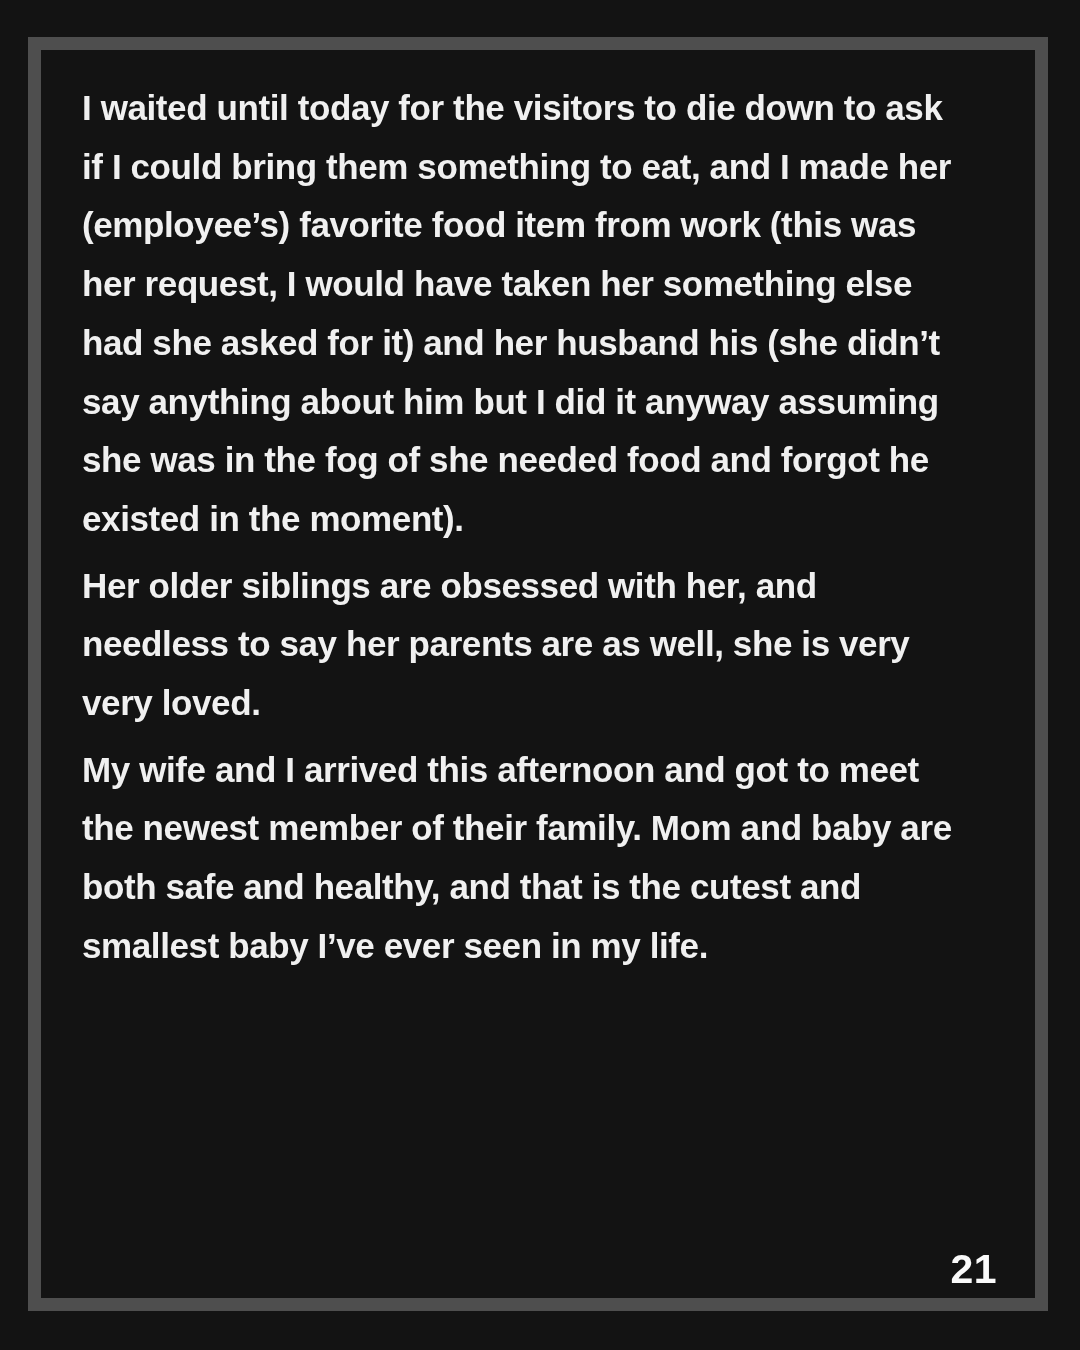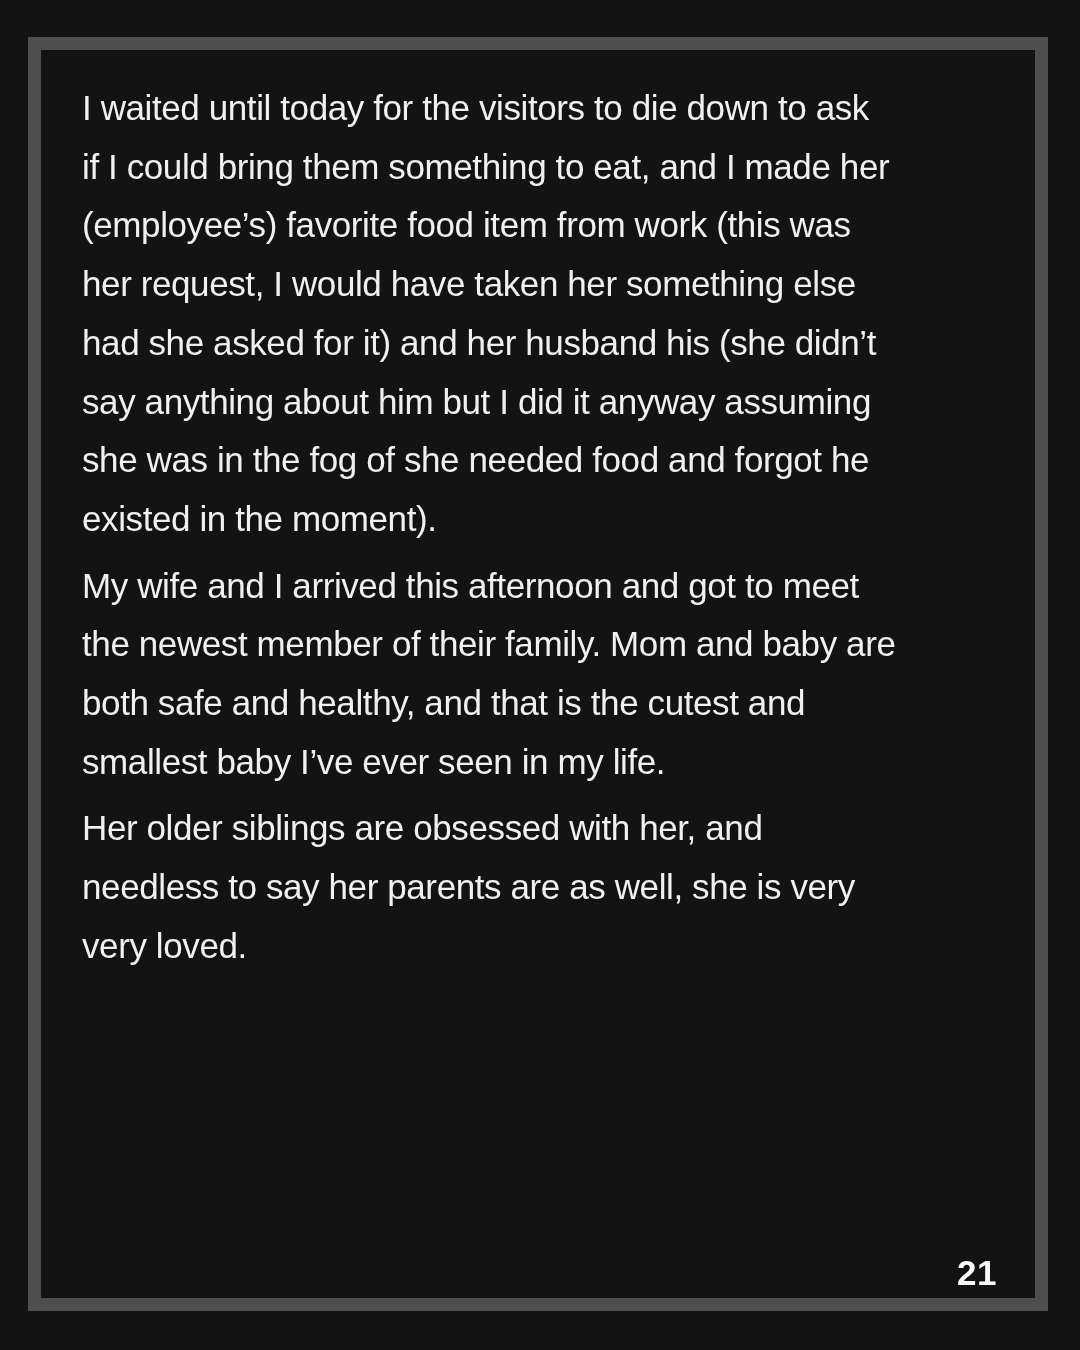--- a/index.html
+++ b/index.html
@@ -33,50 +33,50 @@
       padding: 29px 8px 0 41px;
       overflow: hidden;
     }
     .para {
       margin: 0 0 8px 0;
       font-size: 35px;
       line-height: 58.7px;
       letter-spacing: -0.4px;
       color: var(--text, #f0f0f0);
       white-space: pre;
-      font-weight: 400;
+      font-weight: 700;
     }
     .page-number {
       position: absolute;
       right: 38px;
       bottom: 8px;
-      font-size: 35px;
+      font-size: 41px;
       line-height: 1;
       font-weight: 700;
       letter-spacing: 0.5px;
       color: var(--page-number-color, #fafafa);
     }
   </style>
 </head>
 <body>
 
 <div class="slide">
   <div class="frame">
     <div class="content">
       <p class="para">I waited until today for the visitors to die down to ask
 if I could bring them something to eat, and I made her
 (employee’s) favorite food item from work (this was
 her request, I would have taken her something else
 had she asked for it) and her husband his (she didn’t
 say anything about him but I did it anyway assuming
 she was in the fog of she needed food and forgot he
 existed in the moment).</p>
+      <p class="para">Her older siblings are obsessed with her, and
+needless to say her parents are as well, she is very
+very loved.</p>
       <p class="para">My wife and I arrived this afternoon and got to meet
 the newest member of their family. Mom and baby are
 both safe and healthy, and that is the cutest and
 smallest baby I’ve ever seen in my life.</p>
-      <p class="para">Her older siblings are obsessed with her, and
-needless to say her parents are as well, she is very
-very loved.</p>
     </div>
     <div class="page-number">21</div>
   </div>
 </div>
 
 </body></html>

